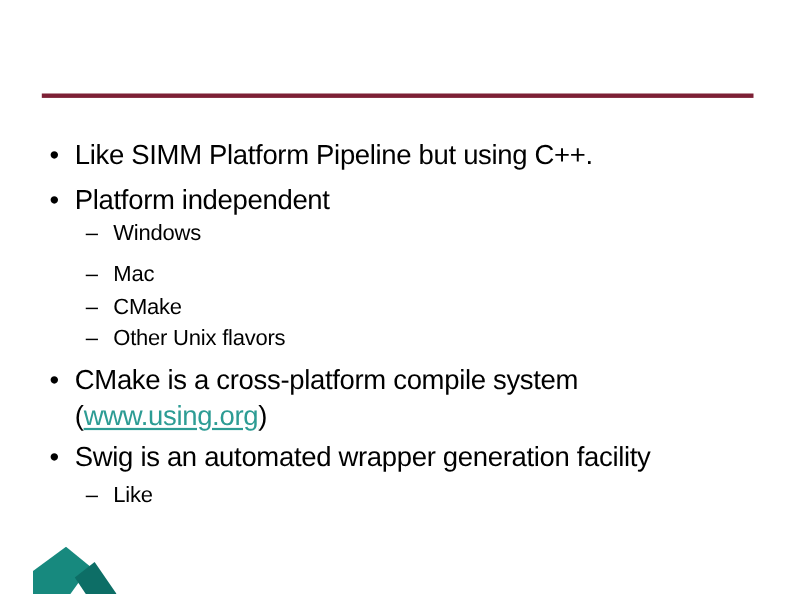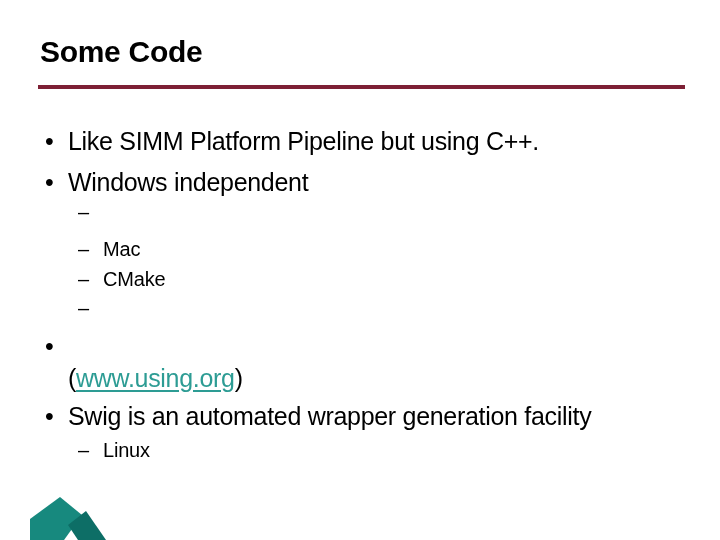--- a/index.html
+++ b/index.html
@@ -70,64 +70,65 @@
     top: 497px;
     width: 76px;
     height: 43px;
   }
 </style>
 </head>
 <body>
 
 <div class="slide">
 
-  <h1 class="title">Some Code</h1>
   <div class="title-rule"></div>
 
   <div class="row l1 r-b1">
     <span class="marker">•</span>
     <span class="text">Like SIMM Platform Pipeline but using C++.</span>
   </div>
 
   <div class="row l1 r-b2">
     <span class="marker">•</span>
-    <span class="text">Windows independent</span>
+    <span class="text">Platform independent</span>
   </div>
 
   <div class="row l2 r-win">
     <span class="marker">–</span>
+    <span class="text">Windows</span>
   </div>
 
   <div class="row l2 r-mac">
     <span class="marker">–</span>
     <span class="text">Mac</span>
   </div>
 
   <div class="row l2 r-lin">
     <span class="marker">–</span>
     <span class="text">CMake</span>
   </div>
 
   <div class="row l2 r-oth">
     <span class="marker">–</span>
+    <span class="text">Other Unix flavors</span>
   </div>
 
   <div class="row l1 r-cmake">
     <span class="marker">•</span>
-    <span class="text"><br><span class="paren">(</span><a class="slide-link" href="#">www.using.org</a><span class="paren">)</span></span>
+    <span class="text"><span>CMake is a cross-platform compile system</span><br><span class="paren">(</span><a class="slide-link" href="#">www.using.org</a><span class="paren">)</span></span>
   </div>
 
   <div class="row l1 r-swig">
     <span class="marker">•</span>
     <span class="text">Swig is an automated wrapper generation facility</span>
   </div>
 
   <div class="row l2 r-java">
     <span class="marker">–</span>
-    <span class="text">Linux</span>
+    <span class="text">Like</span>
   </div>
 
   <svg class="corner-logo" viewBox="0 0 76 43" aria-hidden="true">
     <polygon points="0,43 0,22 30,0 52,18 34,43" fill="var(--logo-teal)"></polygon>
     <polygon points="38,28 56,14 76,43 48,43" fill="var(--logo-teal-dark)"></polygon>
   </svg>
 
 </div>
 
 </body></html>

